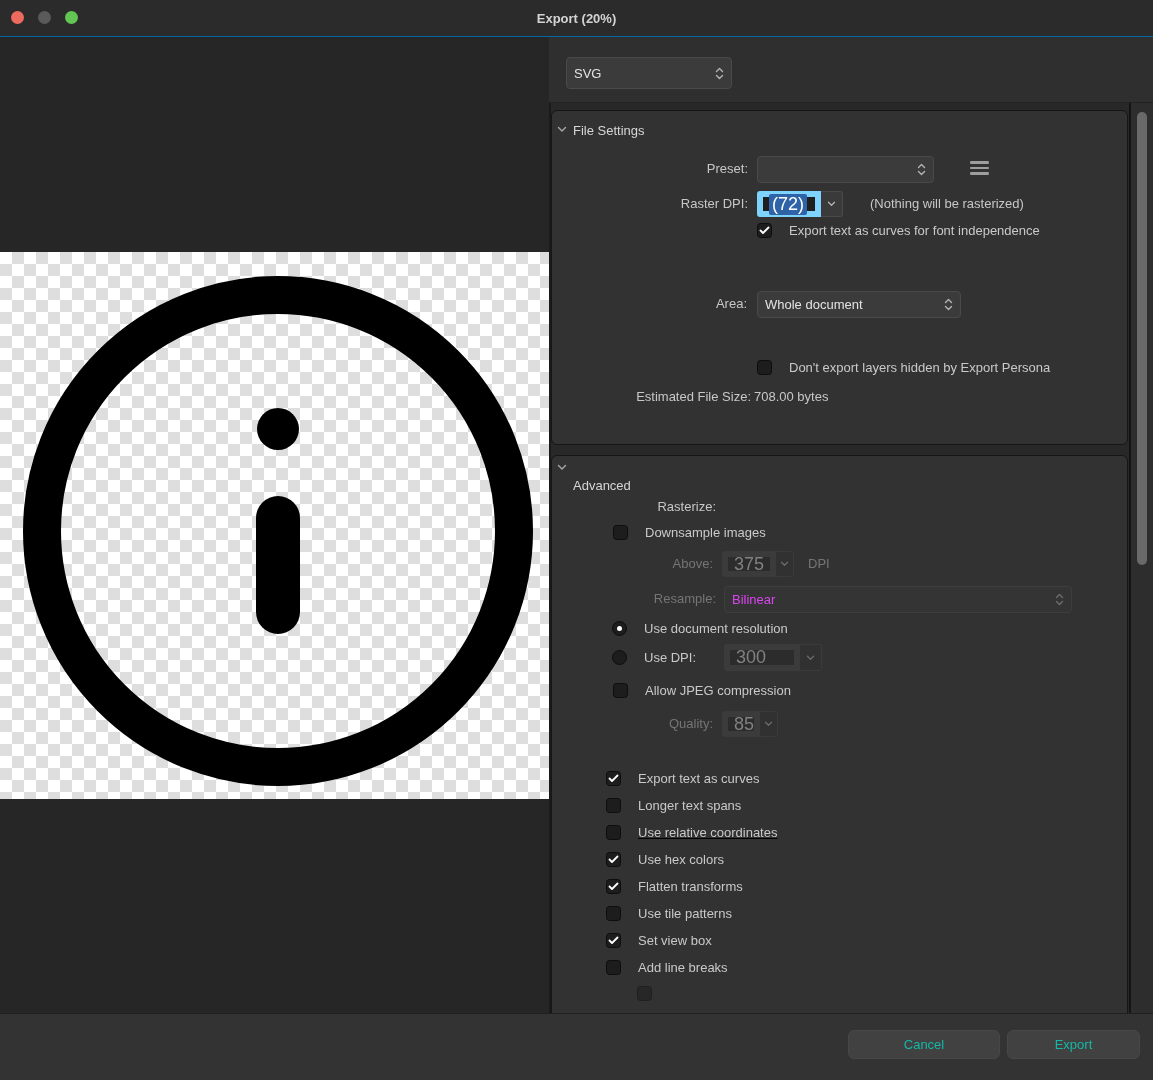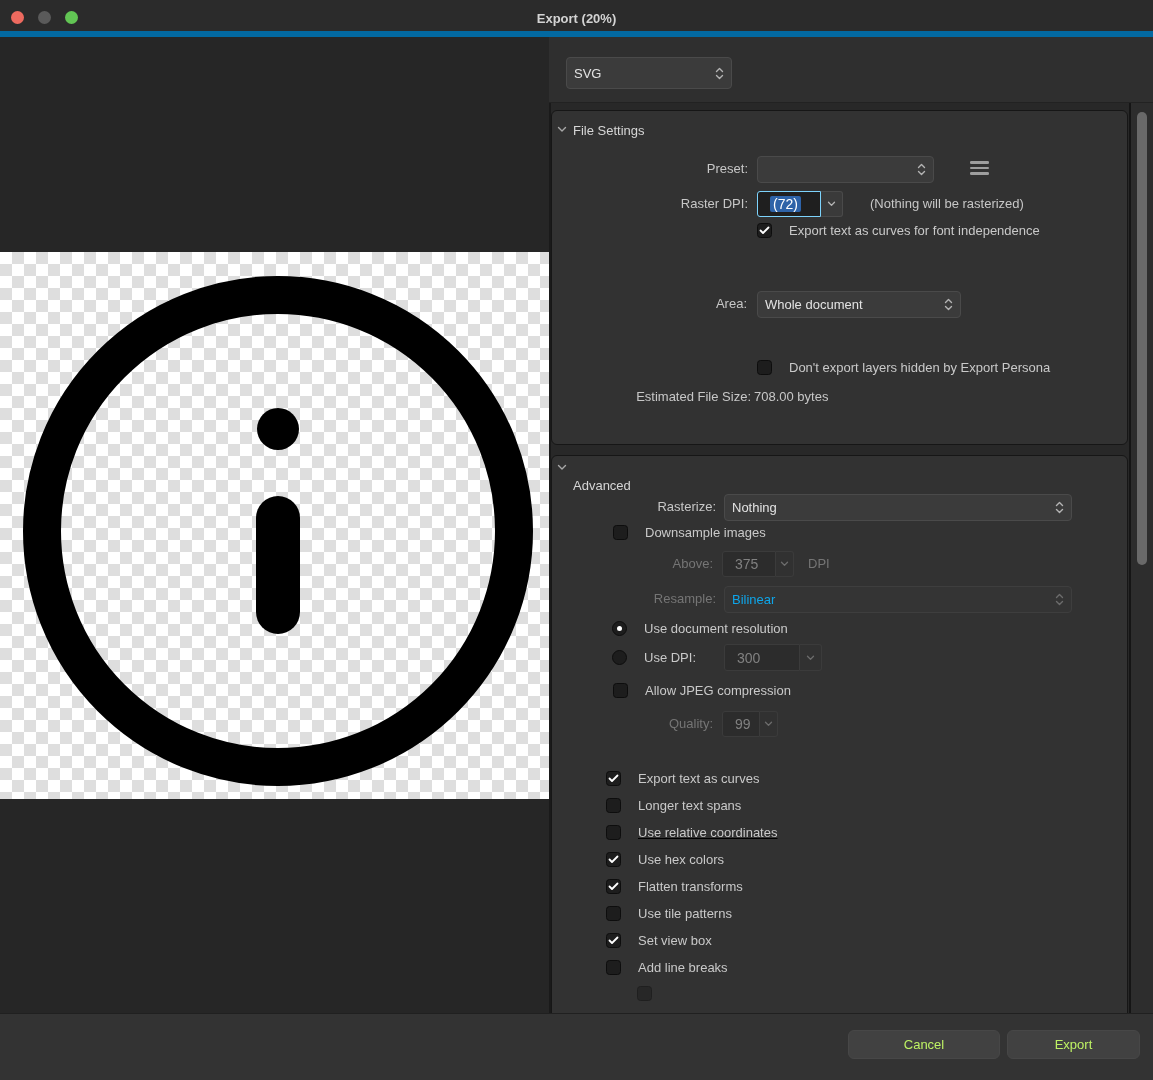--- a/index.html
+++ b/index.html
@@ -2,21 +2,21 @@
 <html><head>
 <meta charset="utf-8">
 <style>
   html,body{margin:0;padding:0;background:#111;}
   .window{position:relative;width:1153px;height:1080px;overflow:hidden;
     font-family:"Liberation Sans","DejaVu Sans",sans-serif;background:#262626;}
   .abs{position:absolute;}
 
   
   .titlebar{position:absolute;left:0;top:0;width:1153px;height:37px;background:#2b2b2b;
-    border-bottom:6px solid #0369a1;box-sizing:border-box;}
+    border-bottom:1px solid #0369a1;box-sizing:border-box;}
   .title{position:absolute;left:0;top:0;width:100%;height:37px;line-height:37px;text-align:center;
     font-size:13px;font-weight:600;color:#d3d3d3;}
   .tl{position:absolute;top:11px;width:13px;height:13px;border-radius:50%;}
 
   
   .preview{position:absolute;left:0;top:37px;width:549px;height:976px;background:#262626;}
   .checker{position:absolute;left:0;top:215px;width:549px;height:547px;background:#ffffff;
     background-image:conic-gradient(#dedede 25%,transparent 0 50%,#dedede 0 75%,transparent 0);
     background-size:24px 24px;}
 
@@ -30,27 +30,27 @@
   .card2{left:551px;top:455px;width:577px;height:560px;border-radius:6px 6px 0 0;}
 
   .sec-title{font-size:13px;font-weight:500;color:#d6d6d6;white-space:nowrap;height:16px;line-height:16px;}
   .label{font-size:13px;color:#c7c7c7;white-space:nowrap;height:16px;line-height:16px;}
   .label.r{text-align:right;}
   .label.dimt{color:#757575;}
 
   .select{position:absolute;box-sizing:border-box;background:#3b3b3b;border:1px solid #4a4a4a;
     border-radius:4px;display:flex;align-items:center;justify-content:space-between;
     padding:0 7px;font-size:13px;color:#e3e3e3;}
-  .select.dimsel{background:#343434;border-color:#3e3e3e;color:#0ea5e9;}
+  .select.dimsel{background:#343434;border-color:#3e3e3e;color:#d946ef;}
   .select .val{white-space:nowrap;}
   .updown path{stroke:#b4b4b4;}
   .dimsel .updown path, .dimc .vglyph path{stroke:#6c6c6c;}
 
-  .combo-field{position:absolute;box-sizing:border-box;background:#262626;border:1px solid #7dd3fc;
-    border-radius:3px 0 0 3px;display:flex;align-items:center;padding:0 12px;font-size:14px;color:#9a9a9a;}
+  .combo-field{position:absolute;box-sizing:border-box;background:#262626;border:6px solid #7dd3fc;
+    border-radius:3px 0 0 3px;display:flex;align-items:center;padding:0 6px;font-size:18px;color:#9a9a9a;}
   .combo-field.dimc{background:#2c2c2c;border-color:#3b3b3b;color:#818181;}
   .combo-btn{position:absolute;box-sizing:border-box;background:#3a3a3a;border:1px solid #4a4a4a;
     border-left:none;border-radius:0 3px 3px 0;display:flex;align-items:center;justify-content:center;}
   .combo-btn.dimc{background:#313131;border-color:#3b3b3b;}
   .dpi-field{background:#1f1f1f;}
   .sel-hl{background:#2e63a8;color:#fff;border-radius:2px;padding:0 3px;white-space:nowrap;}
 
   .cbrow{position:absolute;display:flex;align-items:center;gap:17px;height:16px;}
   .checkbox{width:15px;height:15px;border-radius:3.5px;background:#1d1d1d;border:1px solid #0d0d0d;
     box-sizing:border-box;display:flex;align-items:center;justify-content:center;flex:none;}
@@ -67,21 +67,21 @@
 
   
   .scroll-sep{position:absolute;left:1129px;top:103px;width:2px;height:910px;background:#151515;}
   .scroll-track{position:absolute;left:1131px;top:103px;width:22px;height:910px;background:#2d2d2d;}
   .scroll-thumb{position:absolute;left:1137px;top:112px;width:10px;height:453px;background:#696969;border-radius:5px;}
 
   
   .footer{position:absolute;left:0;top:1013px;width:1153px;height:67px;background:#333333;
     border-top:1px solid #202020;box-sizing:border-box;}
   .btn{position:absolute;top:1030px;height:29px;background:#414141;border:1px solid #474747;
-    box-sizing:border-box;border-radius:6px;color:#bef264;font-size:13px;
+    box-sizing:border-box;border-radius:6px;color:#14b8a6;font-size:13px;
     display:flex;align-items:center;justify-content:center;}
 </style>
 </head>
 <body>
 
 <div class="window">
 
   <div class="titlebar">
     <span class="title">Export (20%)</span>
     <span class="tl" style="left:11px;background:#ed6a5f;"></span>
@@ -166,26 +166,20 @@
   <div class="abs label r" style="left:558px;top:389px;width:193px;">Estimated File Size:</div>
   <div class="abs label" style="left:754px;top:389px;">708.00 bytes</div>
 
   <div class="card card2"></div>
   <svg class="abs" style="left:557px;top:464px;" width="10" height="7" viewBox="0 0 10 7">
     <path d="M1.5 1.5 L5 5 L8.5 1.5" fill="none" stroke="#a8a8a8" stroke-width="1.4" stroke-linecap="round" stroke-linejoin="round"></path>
   </svg>
   <div class="abs sec-title" style="left:573px;top:461px;margin-top:17px;">Advanced</div>
 
   <div class="abs label r" style="left:610px;top:499px;width:106px;">Rasterize:</div>
-  <div class="select" style="left:724px;top:494px;width:348px;height:27px;">
-    <span class="val">Nothing</span>
-    <svg class="updown" width="9" height="13" viewBox="0 0 9 13">
-      <path d="M1.5 4.5 L4.5 1.5 L7.5 4.5 M1.5 8.5 L4.5 11.5 L7.5 8.5" fill="none" stroke-width="1.4" stroke-linecap="round" stroke-linejoin="round"></path>
-    </svg>
-  </div>
 
   <div class="cbrow" style="left:613px;top:524px;">
     <span class="checkbox">
       
     </span>
     <span class="cblabel">Downsample images</span>
   </div>
 
   <div class="abs label r dimt" style="left:630px;top:556px;width:83px;">Above:</div>
   <div class="combo-field dimc" style="left:722px;top:551px;width:54px;height:26px;">
@@ -226,21 +220,21 @@
 
   <div class="cbrow" style="left:613px;top:682px;">
     <span class="checkbox">
       
     </span>
     <span class="cblabel">Allow JPEG compression</span>
   </div>
 
   <div class="abs label r dimt" style="left:630px;top:716px;width:83px;">Quality:</div>
   <div class="combo-field dimc" style="left:722px;top:711px;width:38px;height:26px;">
-    <span>99</span>
+    <span>85</span>
   </div>
   <div class="combo-btn dimc" style="left:760px;top:711px;width:18px;height:26px;">
     <svg class="vglyph" width="9" height="6" viewBox="0 0 9 6">
       <path d="M1.5 1.2 L4.5 4.4 L7.5 1.2" fill="none" stroke-width="1.3" stroke-linecap="round" stroke-linejoin="round"></path>
     </svg>
   </div>
 
   <div class="cbrow" style="left:606px;top:770px;">
     <span class="checkbox on">
         <svg width="11" height="9" viewBox="0 0 11 9">

